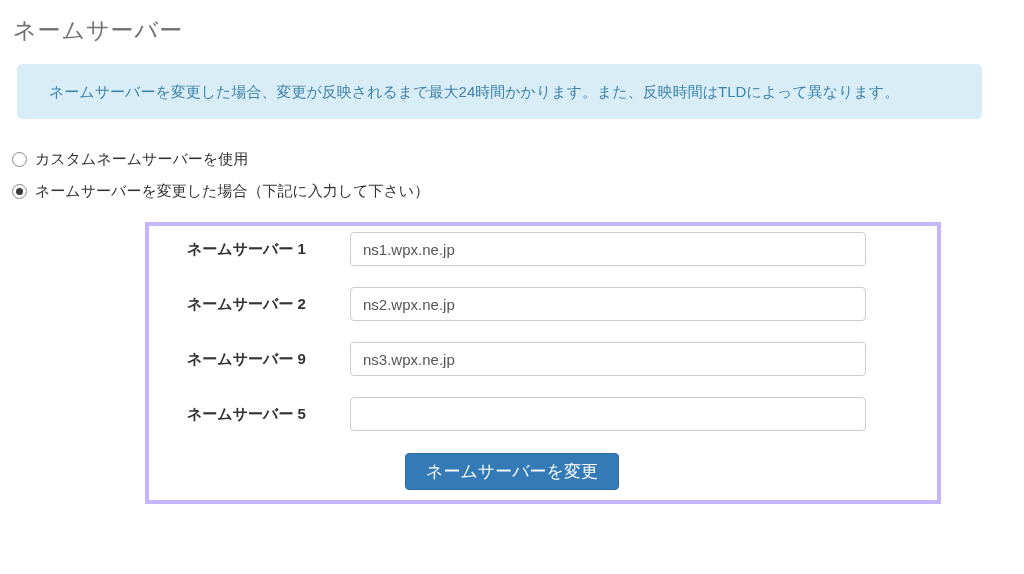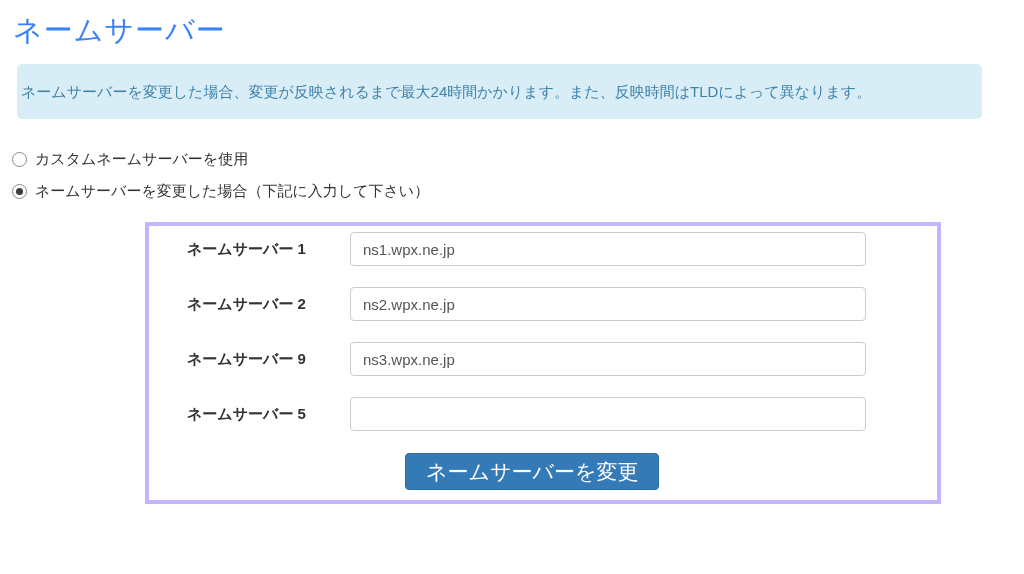--- a/index.html
+++ b/index.html
@@ -5,31 +5,31 @@
   * { box-sizing: border-box; }
   html, body {
     margin: 0; padding: 0;
     width: 1024px; height: 574px;
     background: #ffffff;
     font-family: "Liberation Sans", "DejaVu Sans", sans-serif;
     overflow: hidden;
   }
   .page-title {
     margin: 13px 0 0 13px;
-    font-size: 29px;
+    font-size: 23px;
     font-weight: 400;
     line-height: 35px;
-    color: #3b82f6;
+    color: #737373;
     letter-spacing: 1px;
   }
   .info-box {
     margin: 16px 42px 0 17px;
     background: #d9edf7;
     border-radius: 5px;
-    padding: 17px 4px;
+    padding: 17px 32px;
     color: #3e82aa;
     font-size: 15px;
     line-height: 21px;
   }
   .radio-group { margin: 29px 0 0 12px; }
   .radio-row {
     display: flex;
     align-items: center;
     height: 22px;
     margin-bottom: 10px;
@@ -89,21 +89,21 @@
     outline: none;
   }
   .submit-row { margin-top: 22px; }
   .submit-button {
     margin-left: 218px;
     display: inline-block;
     background: #337ab7;
     border: 1px solid #2d6da3;
     border-radius: 4px;
     color: #ffffff;
-    font-size: 21px;
+    font-size: 17px;
     line-height: 21px;
     padding: 7px 20px;
     font-family: "Liberation Sans", "DejaVu Sans", sans-serif;
     cursor: pointer;
   }
 </style>
 </head>
 <body>
 
 <h1 class="page-title">ネームサーバー</h1>

